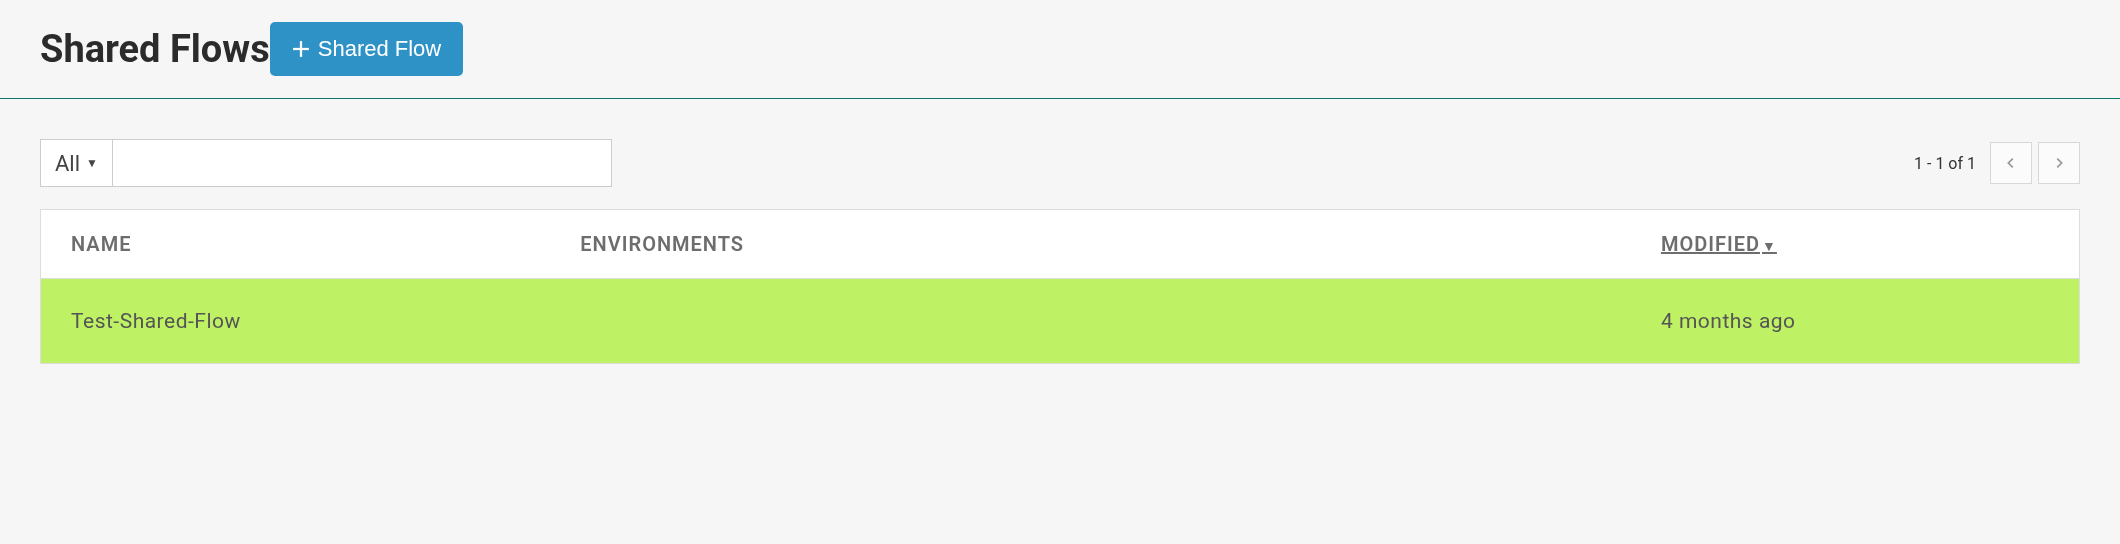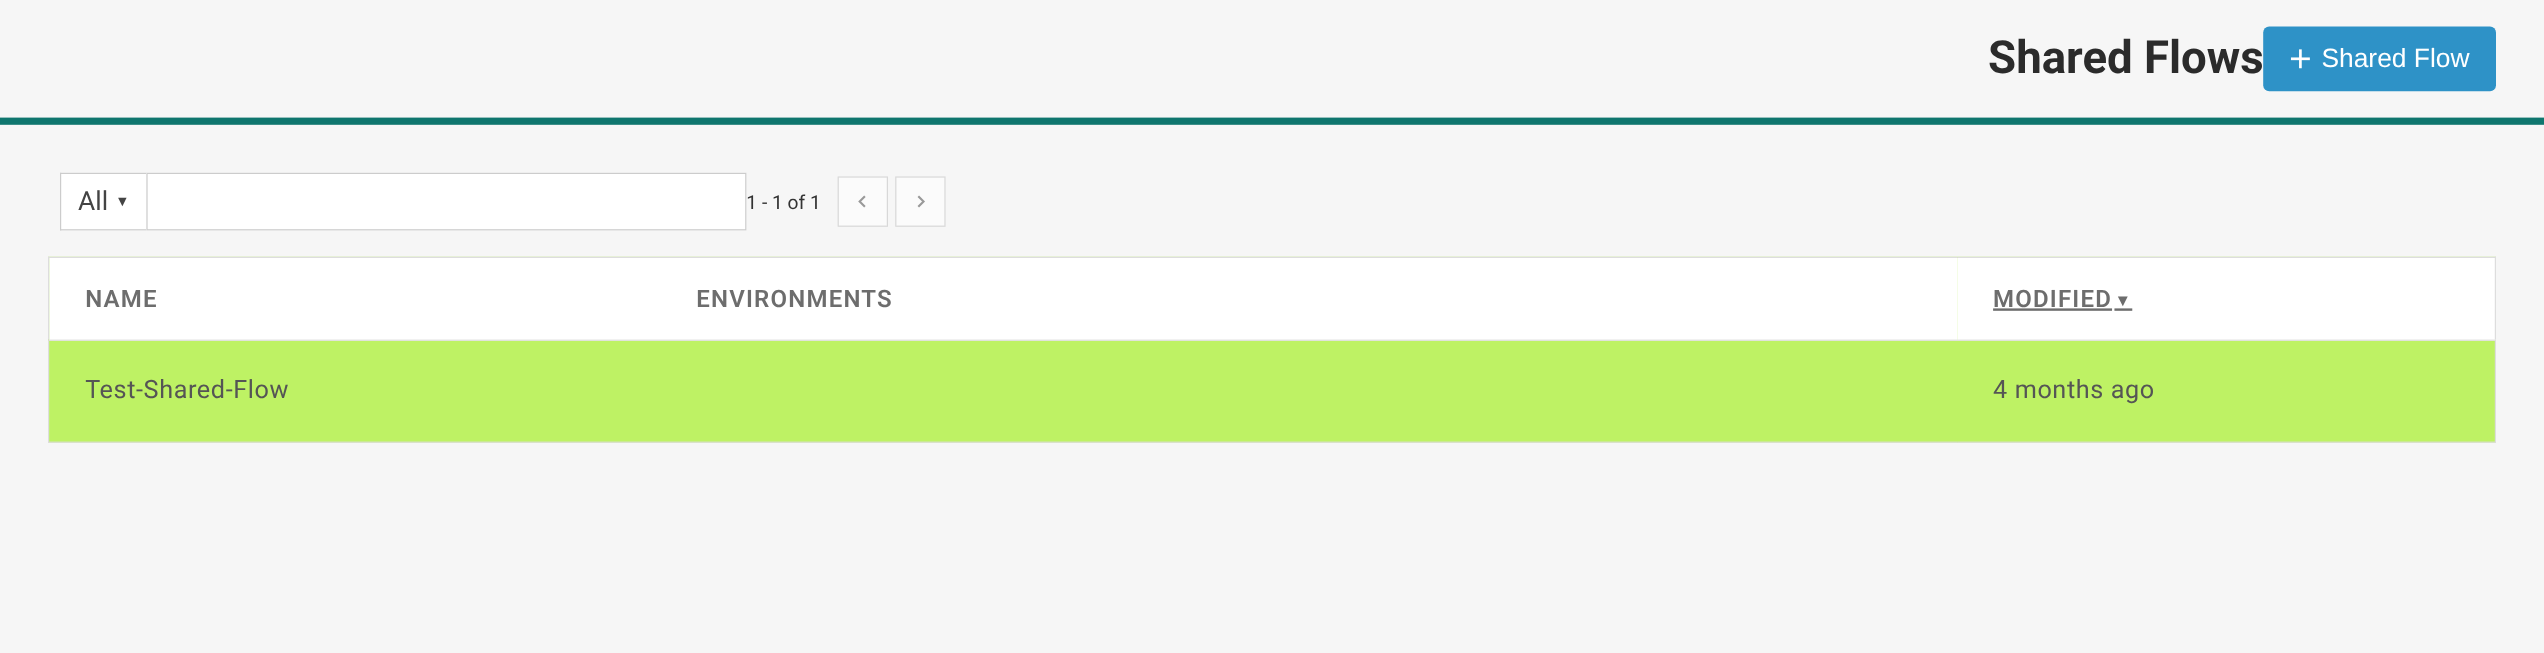--- a/index.html
+++ b/index.html
@@ -8,23 +8,23 @@
       box-sizing: border-box;
     }
     body {
       font-family: -apple-system, BlinkMacSystemFont, "Segoe UI", Roboto, Helvetica, Arial, sans-serif;
       background: #f6f6f6;
       color: #333;
     }
     .header {
       display: flex;
       align-items: center;
-      justify-content: flex-end;
+      justify-content: flex-start;
       padding: 22px 40px;
-      border-bottom: 6px solid #0f766e;
+      border-bottom: 1px solid #0f766e;
     }
     .page-title {
       font-size: 38px;
       font-weight: 700;
       color: #2b2b2b;
     }
     .btn-primary {
       background: #2e92c7;
       color: #fff;
       border: none;
@@ -37,22 +37,22 @@
       align-items: center;
       gap: 8px;
     }
     .btn-primary svg {
       width: 18px;
       height: 18px;
     }
     .toolbar {
       display: flex;
       align-items: center;
+      justify-content: space-between;
       padding: 40px 40px 12px 40px;
-      margin-left: 10px;
     }
     .filter-group {
       display: flex;
       align-items: stretch;
     }
     .filter-dropdown {
       border: 1px solid #ccc;
       background: #fff;
       padding: 10px 14px;
       font-size: 22px;

